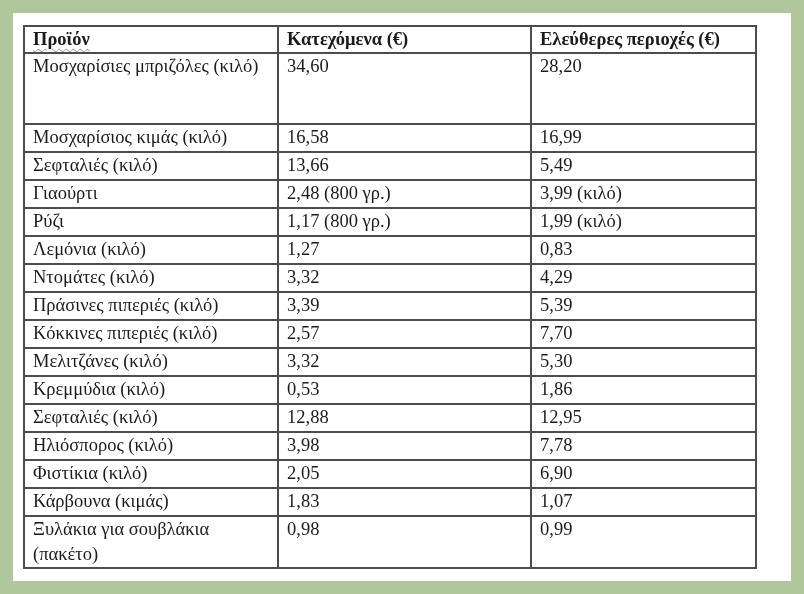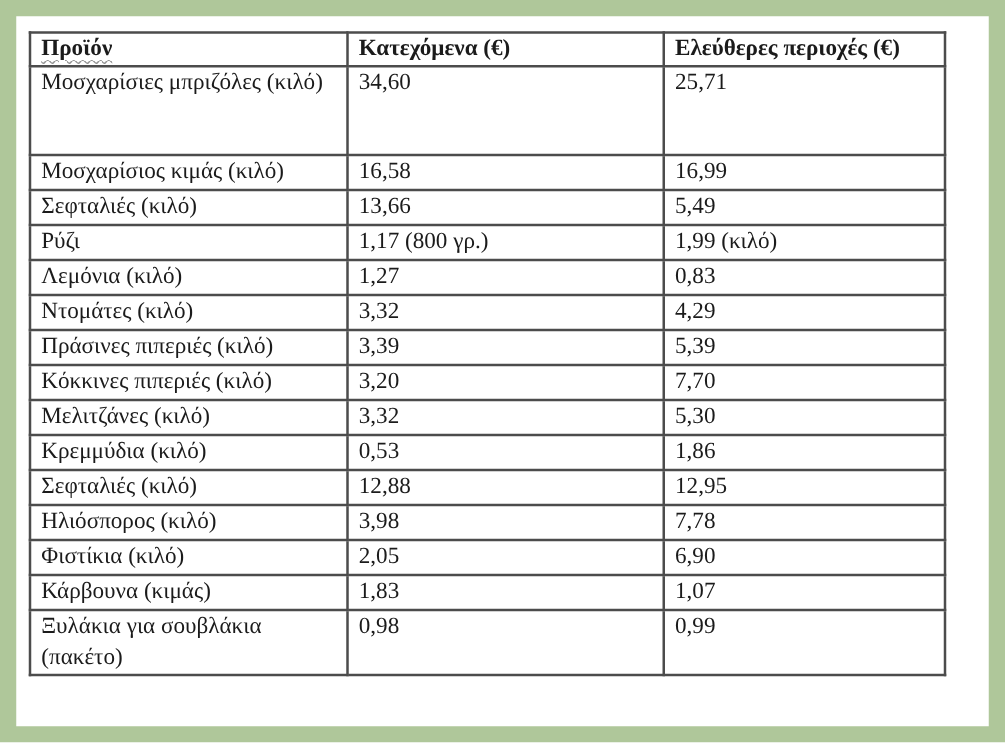--- a/index.html
+++ b/index.html
@@ -63,31 +63,36 @@
       <tr>
         <th><span class="squiggle">Προϊόν</span></th>
         <th>Κατεχόμενα (€)</th>
         <th>Ελεύθερες περιοχές (€)</th>
       </tr>
     </thead>
     <tbody>
       <tr class="tall-a">
         <td>Μοσχαρίσιες μπριζόλες (κιλό)</td>
         <td>34,60</td>
-        <td>25,71</td>
+        <td>28,20</td>
       </tr>
       <tr>
         <td>Μοσχαρίσιος κιμάς (κιλό)</td>
         <td>16,58</td>
         <td>16,99</td>
       </tr>
       <tr>
         <td>Σεφταλιές (κιλό)</td>
         <td>13,66</td>
         <td>5,49</td>
+      </tr>
+      <tr>
+        <td>Γιαούρτι</td>
+        <td>2,48 (800 γρ.)</td>
+        <td>3,99 (κιλό)</td>
       </tr>
       <tr>
         <td>Ρύζι</td>
         <td>1,17 (800 γρ.)</td>
         <td>1,99 (κιλό)</td>
       </tr>
       <tr>
         <td>Λεμόνια (κιλό)</td>
         <td>1,27</td>
         <td>0,83</td>
@@ -97,21 +102,21 @@
         <td>3,32</td>
         <td>4,29</td>
       </tr>
       <tr>
         <td>Πράσινες πιπεριές (κιλό)</td>
         <td>3,39</td>
         <td>5,39</td>
       </tr>
       <tr>
         <td>Κόκκινες πιπεριές (κιλό)</td>
-        <td>3,20</td>
+        <td>2,57</td>
         <td>7,70</td>
       </tr>
       <tr>
         <td>Μελιτζάνες (κιλό)</td>
         <td>3,32</td>
         <td>5,30</td>
       </tr>
       <tr>
         <td>Κρεμμύδια (κιλό)</td>
         <td>0,53</td>

